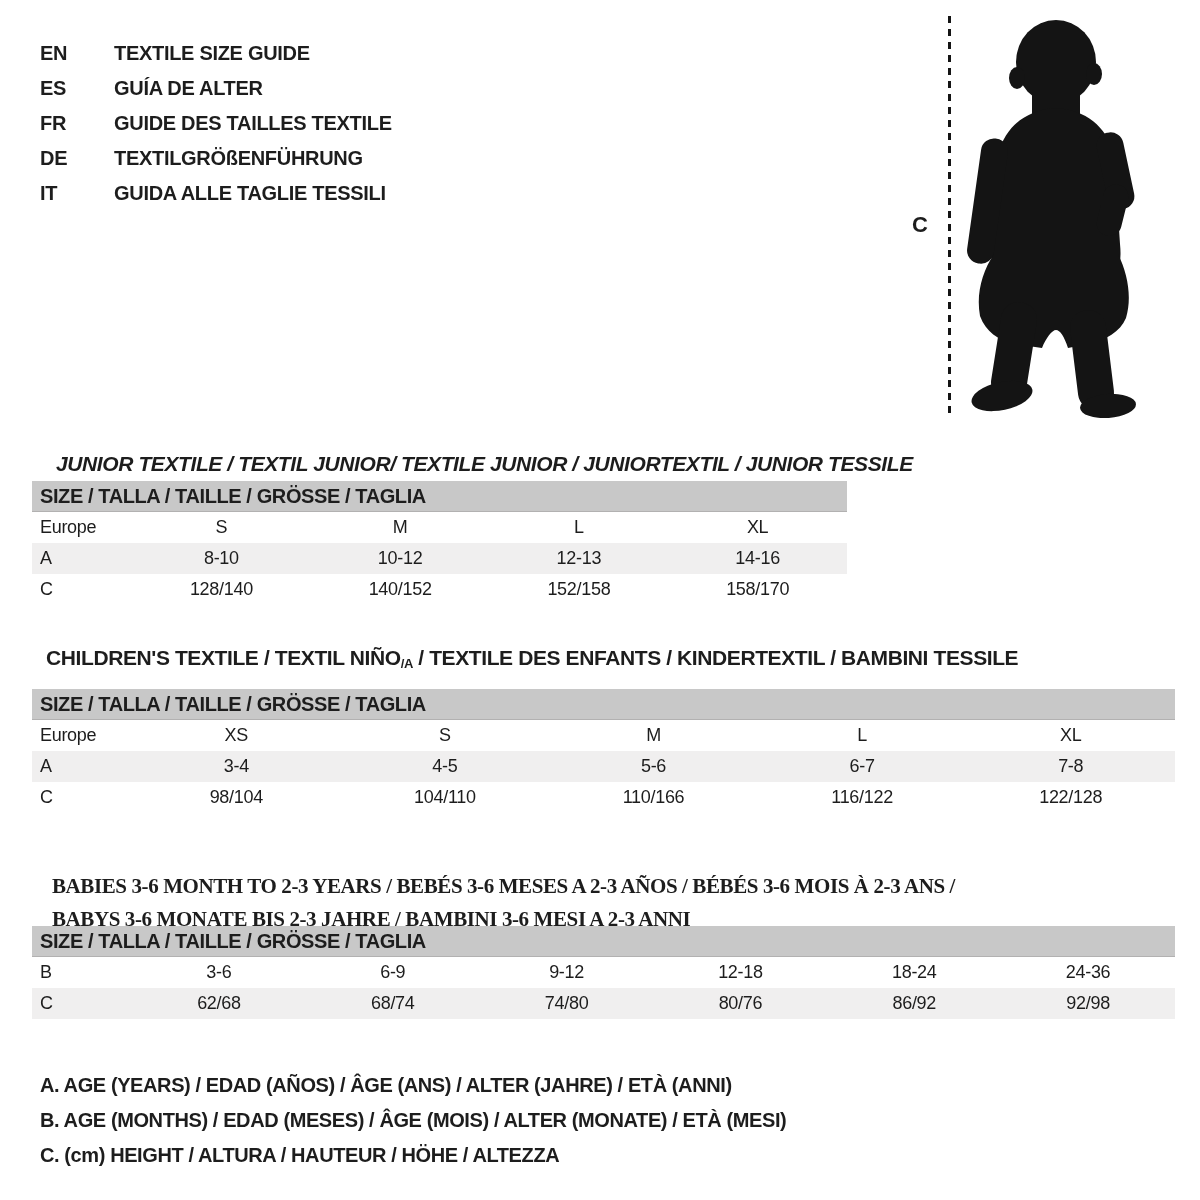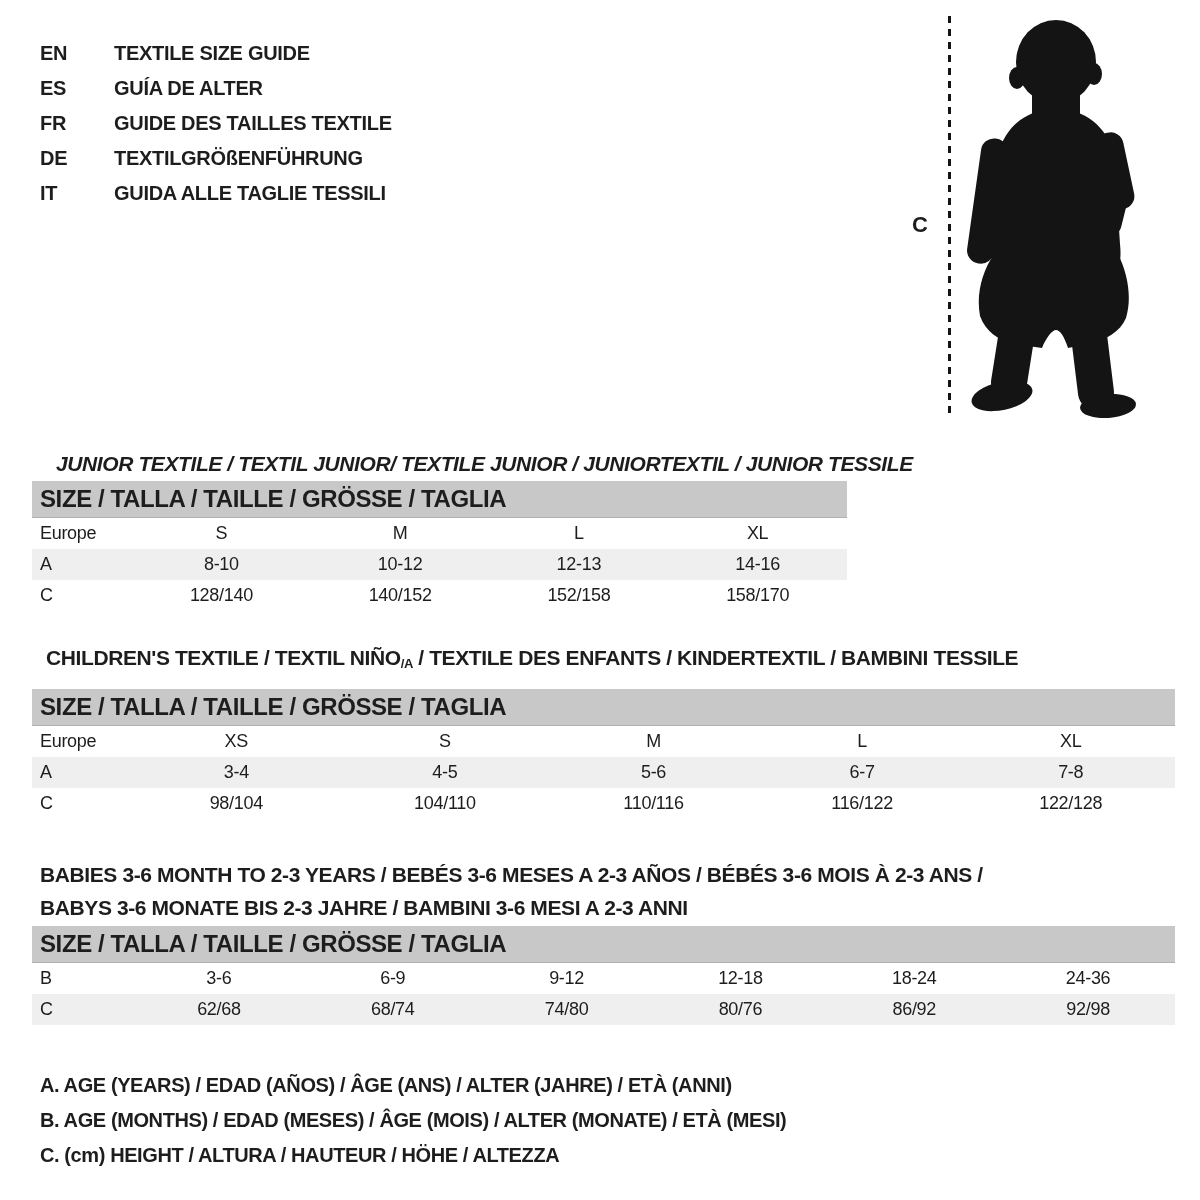--- a/index.html
+++ b/index.html
@@ -78,28 +78,28 @@
   .size-table {
     position: absolute;
     left: 32px;
     font-size: 18px;
   }
   .table-1 { top: 481px; width: 815px; }
   .table-2 { top: 689px; width: 1143px; }
   .table-3 { top: 926px; width: 1143px; }
 
   .table-header {
-    height: 37px;
+    height: 31px;
     background: var(--header-bg, #c8c8c8);
     border-bottom: 1px solid #b2b1b1;
     box-sizing: border-box;
     display: flex;
     align-items: center;
     padding-left: 8px;
-    font-size: 24px;
+    font-size: 20px;
     font-weight: bold;
     letter-spacing: -0.4px;
   }
   .table-row {
     display: grid;
     height: 31px;
     align-items: center;
   }
   .table-row.striped { background: var(--stripe-bg, #f0efef); }
   .cell { text-align: center; font-weight: normal; }
@@ -218,27 +218,27 @@
         <div class="cell">3-4</div>
         <div class="cell">4-5</div>
         <div class="cell">5-6</div>
         <div class="cell">6-7</div>
         <div class="cell">7-8</div>
       </div>
       <div class="table-row" style="grid-template-columns: 100px repeat(5, 1fr);">
         <div class="cell label">C</div>
         <div class="cell">98/104</div>
         <div class="cell">104/110</div>
-        <div class="cell">110/116</div>
+        <div class="cell">110/166</div>
         <div class="cell">116/122</div>
         <div class="cell">122/128</div>
       </div>
     </div>
 
-  <h2 class="section-title title-3" style="margin:0;">
+  <h2 class="section-title title-3" style="margin:12px;font-family:Liberation Serif, serif;">
     <span class="title-line">BABIES 3-6 MONTH TO 2-3 YEARS / BEBÉS 3-6 MESES A 2-3 AÑOS / BÉBÉS 3-6 MOIS À 2-3 ANS /</span>
     <span class="title-line">BABYS 3-6 MONATE BIS 2-3 JAHRE / BAMBINI 3-6 MESI A 2-3 ANNI</span>
   </h2>
   <div class="size-table table-3">
       <div class="table-header">SIZE / TALLA / TAILLE / GRÖSSE / TAGLIA</div>
       <div class="table-row" style="grid-template-columns: 100px repeat(6, 1fr);">
         <div class="cell label">B</div>
         <div class="cell">3-6</div>
         <div class="cell">6-9</div>
         <div class="cell">9-12</div>

